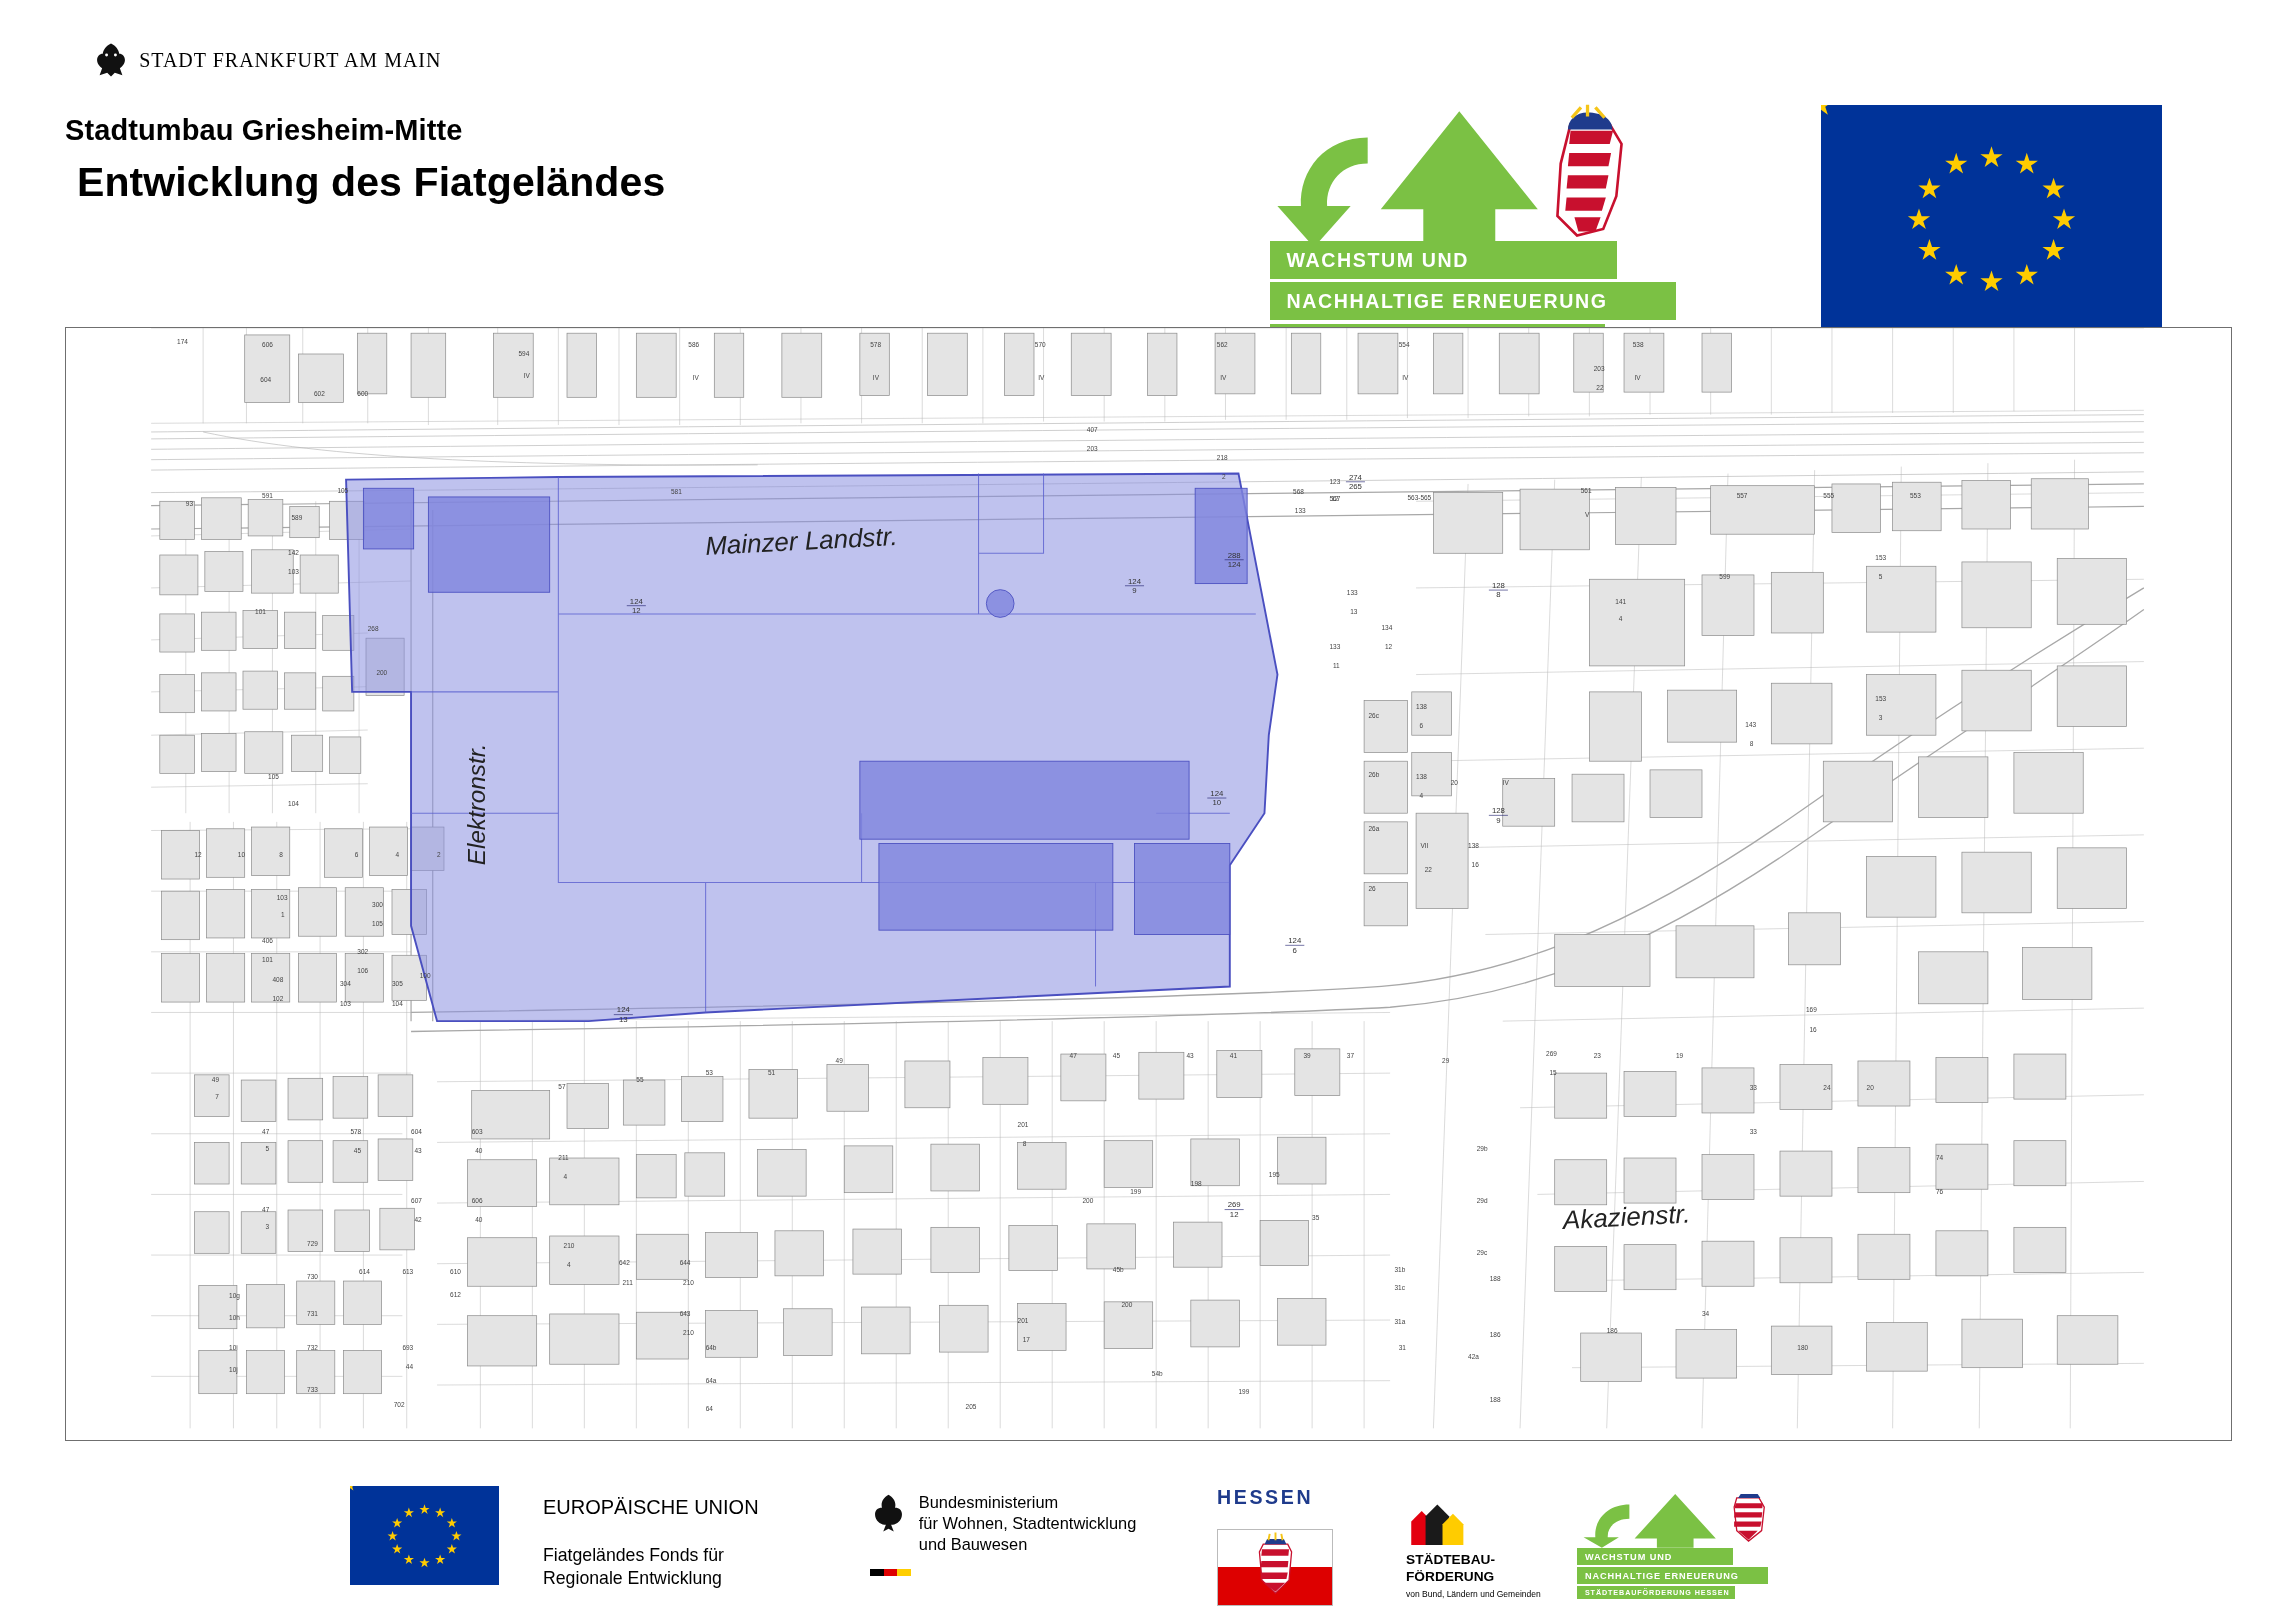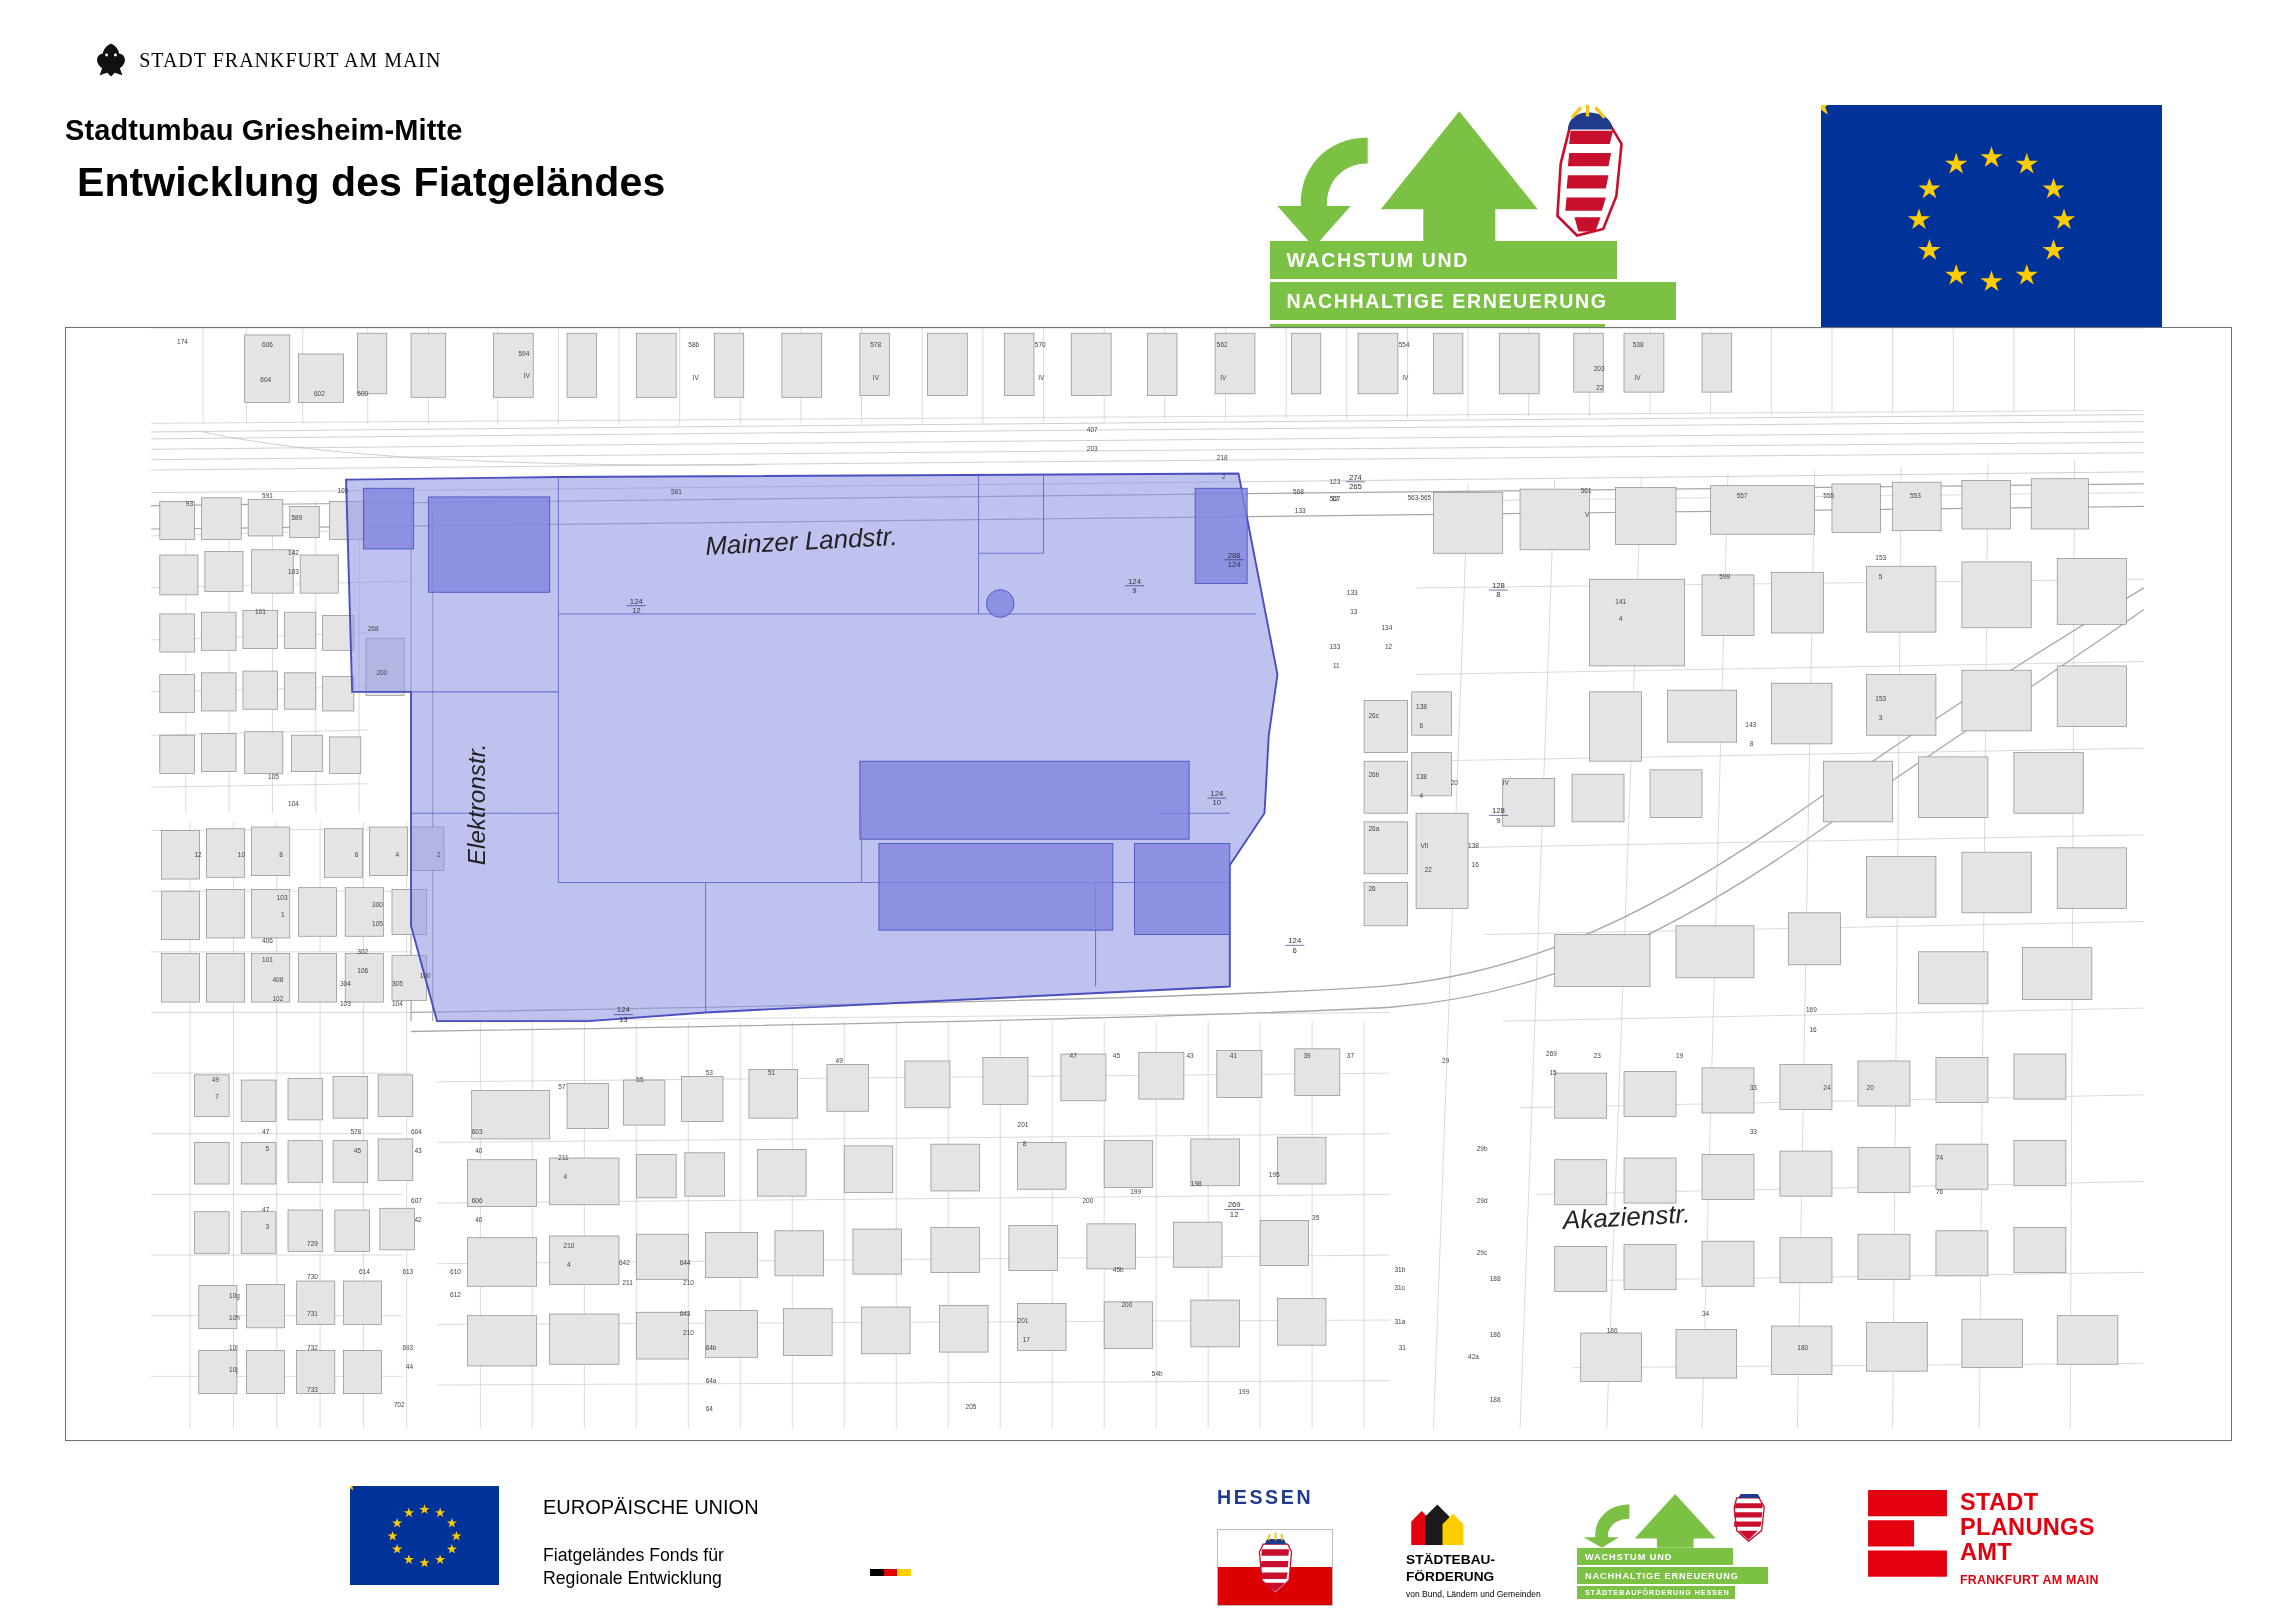--- a/index.html
+++ b/index.html
@@ -897,20 +897,30 @@
     </svg>
   </div>
   <div class="eu-text-bot">
     <div class="l1">EUROPÄISCHE UNION</div>
     <div class="l2">
       <div>Fiatgeländes Fonds für</div>
       <div>Regionale Entwicklung</div>
     </div>
   </div>
 
+  <div class="bmwsb">
+    <svg class="bundes-eagle" viewBox="0 0 56 64">
+      <path d="M28 4 C20 8 16 16 18 24 C10 24 6 30 8 38 C10 46 18 50 24 50 L20 60 L28 56 L36 60 L32 50 C38 50 46 46 48 38 C50 30 46 24 38 24 C40 16 36 8 28 4 Z" fill="#111"></path>
+    </svg>
+    <div class="bm-text">
+      <div>Bundesministerium</div>
+      <div>für Wohnen, Stadtentwicklung</div>
+      <div>und Bauwesen</div>
+    </div>
+  </div>
   <div class="bm-flagbar"></div>
 
   <div class="hessen-block">
     <div class="hessen-word">HESSEN</div>
     <div class="hessen-flag">
       <svg viewBox="0 0 178 118" width="115" height="76">
         <path d="M70 22 L108 22 L114 34 L110 78 L89 98 L68 78 L64 34 Z" fill="#fff" stroke="#c8102e" stroke-width="2"></path>
         <path d="M68 30 L110 30 L109 40 L67 40 Z" fill="#c8102e"></path>
         <path d="M67 48 L109 48 L108 58 L66 58 Z" fill="#c8102e"></path>
         <path d="M66 66 L108 66 L106 76 L66 76 Z" fill="#c8102e"></path>
@@ -945,27 +955,14 @@
         <path d="M240 48 L282 48 L280 56 L240 56 Z" fill="#c8102e"></path>
         <path d="M246 62 L276 62 L262 76 Z" fill="#c8102e"></path>
         <path d="M250 6 L276 6 L280 12 L246 12 Z" fill="#1f3b8c"></path>
       </g>
     </svg>
     <div class="hgb-band hgb-band1">WACHSTUM UND</div>
     <div class="hgb-band hgb-band2">NACHHALTIGE ERNEUERUNG</div>
     <div class="hgb-band hgb-band3">STÄDTEBAUFÖRDERUNG HESSEN</div>
   </div>
 
-  <div class="stadtplanung">
-    <svg class="sp-mark" viewBox="0 0 120 140">
-      <rect x="0" y="0" width="120" height="40" fill="#e3000f"></rect>
-      <rect x="0" y="46" width="70" height="40" fill="#e3000f"></rect>
-      <rect x="0" y="92" width="120" height="40" fill="#e3000f"></rect>
-    </svg>
-    <div class="sp-text">
-      <div class="sp-l">STADT</div>
-      <div class="sp-l">PLANUNGS</div>
-      <div class="sp-l">AMT</div>
-      <div class="sp-sub">FRANKFURT AM MAIN</div>
-    </div>
-  </div>
 </div>
 
 
 </body></html>

